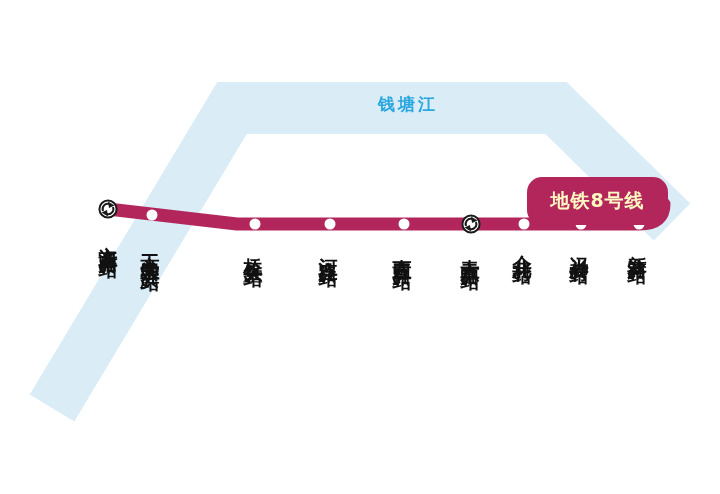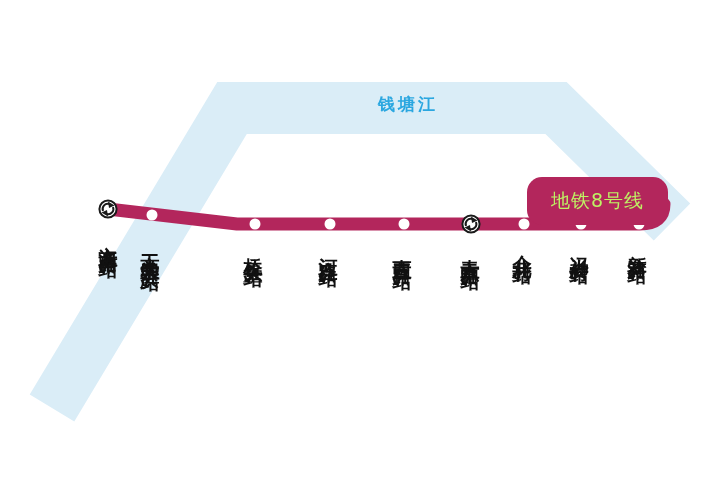--- a/index.html
+++ b/index.html
@@ -23,23 +23,23 @@
     white-space: nowrap;
   }
   .line-badge {
     position: absolute;
     left: 527px;
     top: 177px;
     width: 141px;
     height: 48px;
     background: #b3265c;
     border-radius: 15px;
-    color: #bef264;
+    color: #fef9c3;
     font-size: 19px;
-    font-weight: 400;
+    font-weight: 700;
     display: flex;
     align-items: center;
     justify-content: center;
     letter-spacing: 1px;
     white-space: nowrap;
   }
   .station-label {
     position: absolute;
     writing-mode: vertical-rl;
     text-orientation: upright;

